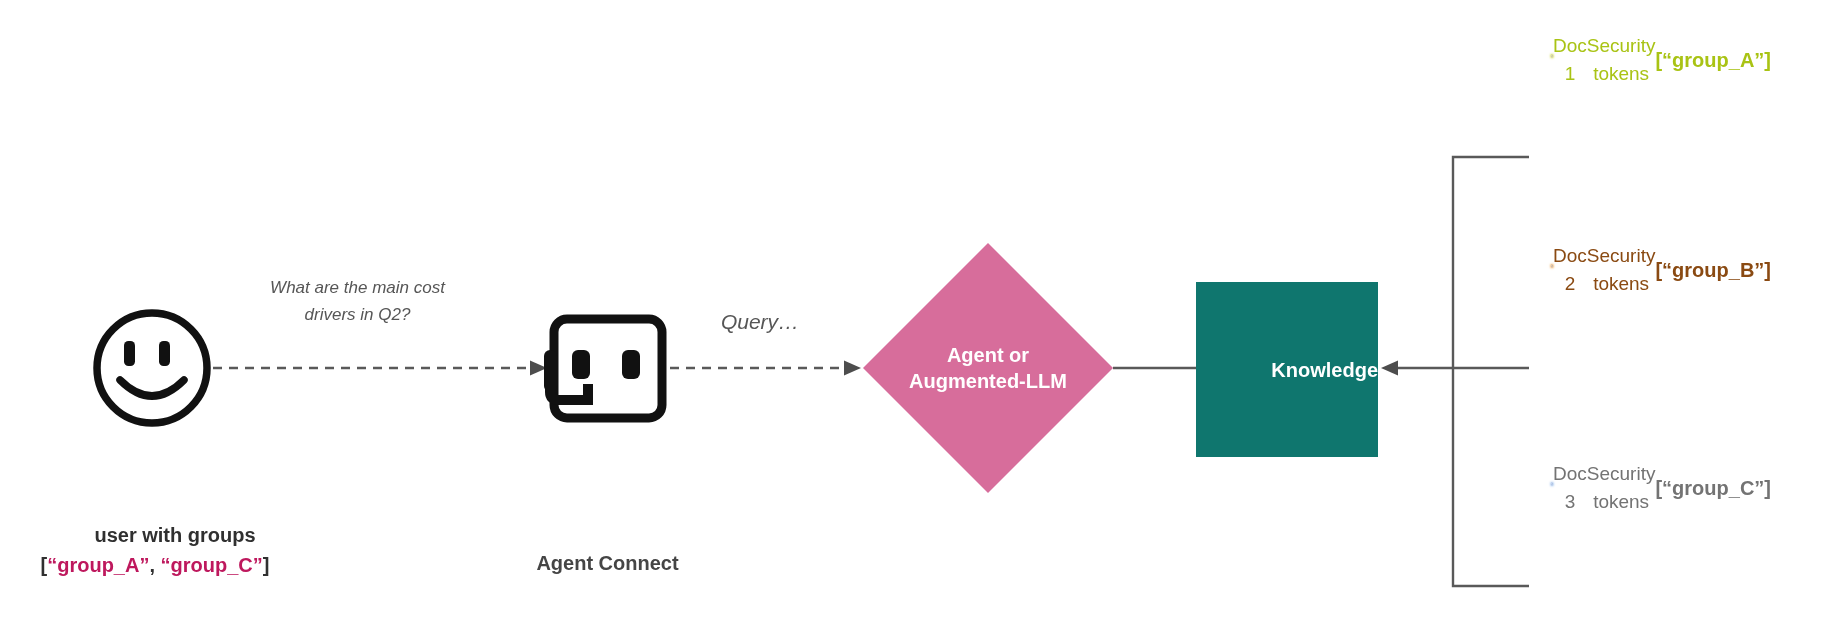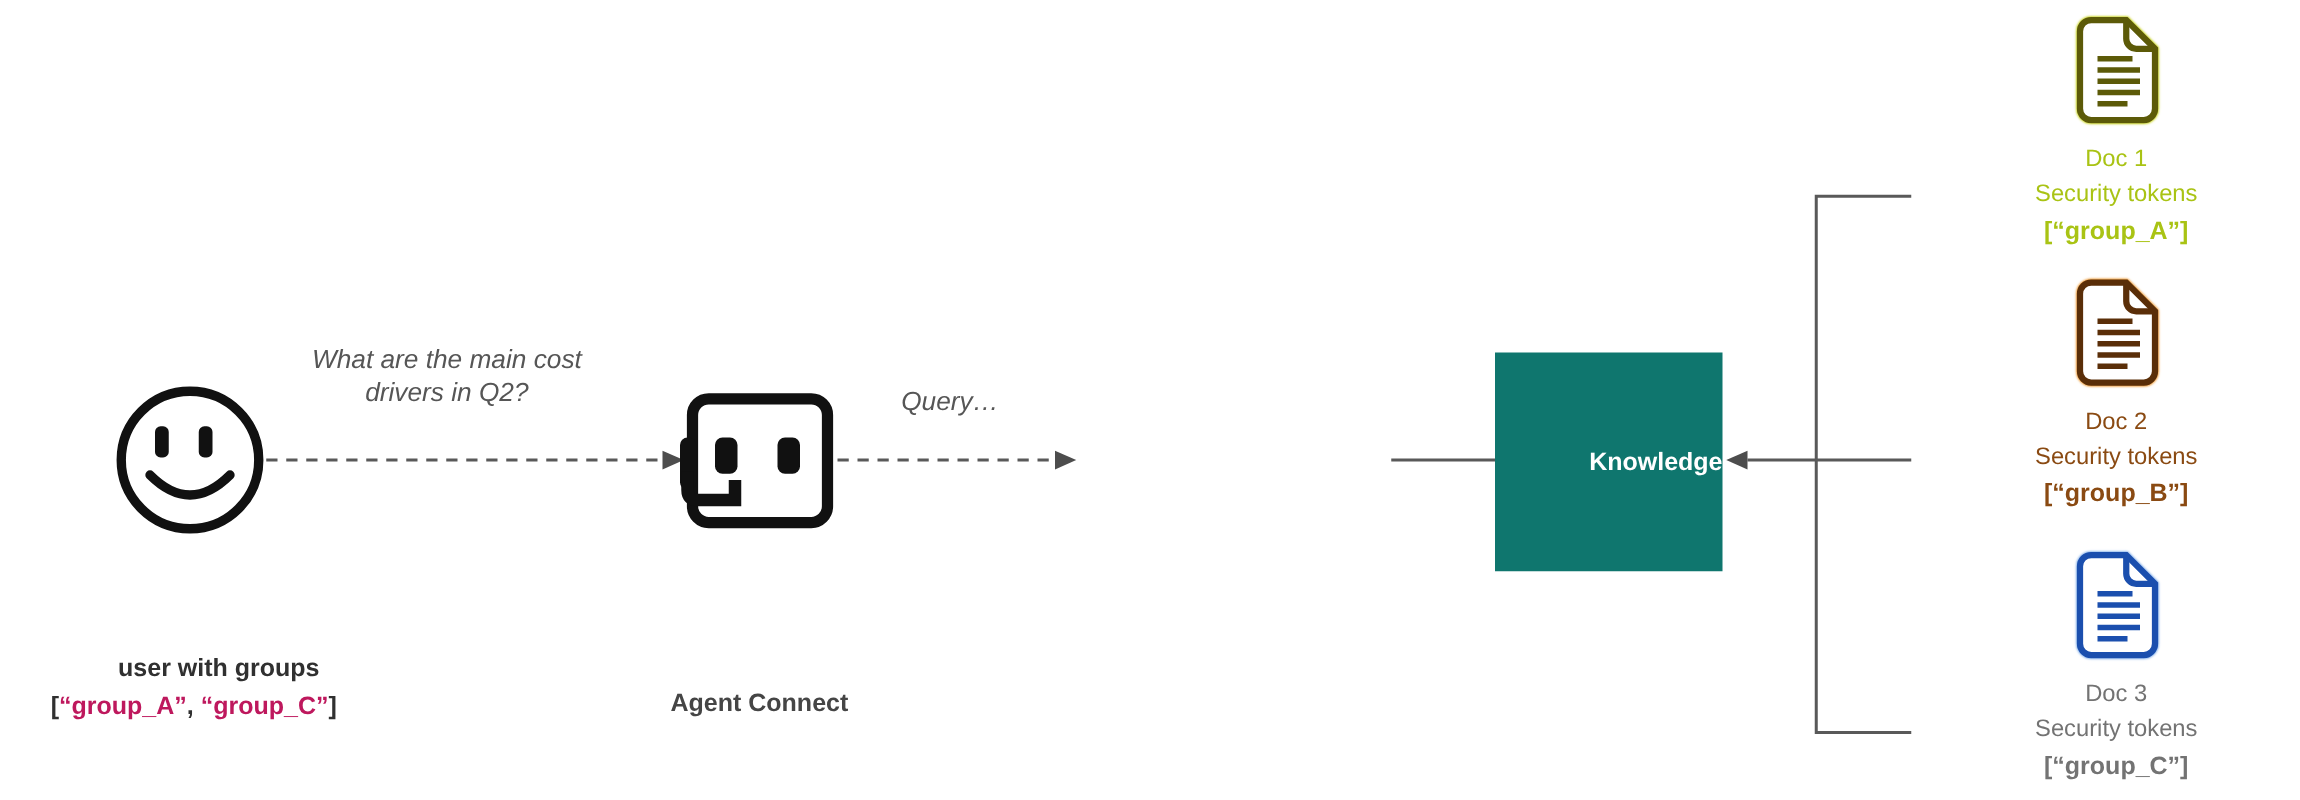--- a/index.html
+++ b/index.html
@@ -4,42 +4,42 @@
 <style>
   html,body{margin:0;padding:0;background:#ffffff;}
   #canvas{
     position:relative;width:1840px;height:640px;background:#ffffff;overflow:hidden;
     font-family:"Liberation Sans","DejaVu Sans",sans-serif;
   }
   .abs{position:absolute;}
   #connector-layer{position:absolute;left:0;top:0;width:1840px;height:640px;}
 
   .annotation{
-    font-style:italic;font-size:21px;color:#565656;text-align:center;line-height:27px;
+    font-style:italic;font-size:17px;color:#565656;text-align:center;line-height:27px;
   }
   .node-label{
     font-weight:bold;font-size:20px;color:#454545;text-align:center;line-height:30px;
   }
   .user-groups-line{font-weight:bold;font-size:20px;text-align:center;line-height:30px;color:#303030;}
 
   .diamond{
     left:863px;top:243px;width:250px;height:250px;
     clip-path:polygon(50% 0,100% 50%,50% 100%,0 50%);
     display:flex;align-items:center;justify-content:center;
   }
   .diamond-text,.box-text{
     color:#ffffff;font-weight:bold;font-size:20px;text-align:center;line-height:26px;
   }
   .knowledge-box{
     left:1196px;top:282px;width:182px;height:175px;
     display:flex;align-items:center;justify-content:center;
   }
 
   .doc-group{
-    width:220px;left:1583px;display:flex;flex-direction:column;align-items:center;text-align:center;
+    width:220px;left:1551px;display:flex;flex-direction:row;align-items:center;text-align:center;
   }
   .doc-group .doc-icon{margin-top:7px;margin-bottom:15px;}
   .doc-name,.doc-subtitle{font-size:19px;line-height:28px;}
   .doc-tokens{font-size:20px;line-height:30px;font-weight:bold;}
 </style>
 </head>
 <body>
 
 <div id="canvas">
 
@@ -83,20 +83,26 @@
     <rect x="8" y="40" width="13" height="42" rx="6" fill="#111111"></rect>
     <path d="M 14 72 L 14 82 Q 14 90 22 90 L 52 90 L 52 79" fill="none" stroke="#111111" stroke-width="10" stroke-linecap="square"></path>
     <rect x="36" y="40" width="18" height="29" rx="6" fill="#111111"></rect>
     <rect x="86" y="40" width="18" height="29" rx="6" fill="#111111"></rect>
   </svg>
 
   <div class="abs node-label" style="left: 490px; top: 548px; width: 235px; color: rgb(69, 69, 69);">Agent Connect</div>
 
   <div class="abs annotation" style="left:700px;top:308px;width:120px;font-size:21px;">Query…</div>
 
+  <div class="abs diamond" style="background: rgb(215, 109, 155);">
+    <div class="diamond-text">
+      <div>Agent or</div>
+      <div>Augmented-LLM</div>
+    </div>
+  </div>
 
   <div class="abs knowledge-box" style="background: #0f766e; justify-content: flex-end;">
     <div class="box-text">Knowledge</div>
   </div>
 
   <div class="abs doc-group" style="top: 6px; color: rgb(169, 195, 20);">
     <svg class="doc-icon" width="70" height="86" viewBox="0 0 70 86" style="color: rgb(92, 90, 8); filter: drop-shadow(rgb(201, 212, 38) 0px 0px 1px) drop-shadow(rgb(201, 212, 38) 0px 0px 1px);">
       <path d="M 15 3 H 43 L 66 26 V 74 a9 9 0 0 1 -9 9 H 15 a9 9 0 0 1 -9 -9 V 12 a9 9 0 0 1 9 -9 Z" fill="#ffffff" stroke="currentColor" stroke-width="5"></path>
       <path d="M 43 3 V 18 a8 8 0 0 0 8 8 H 66" fill="none" stroke="currentColor" stroke-width="5"></path>
       <line x1="20" y1="34" x2="48" y2="34" stroke="currentColor" stroke-width="4.5"></line>

